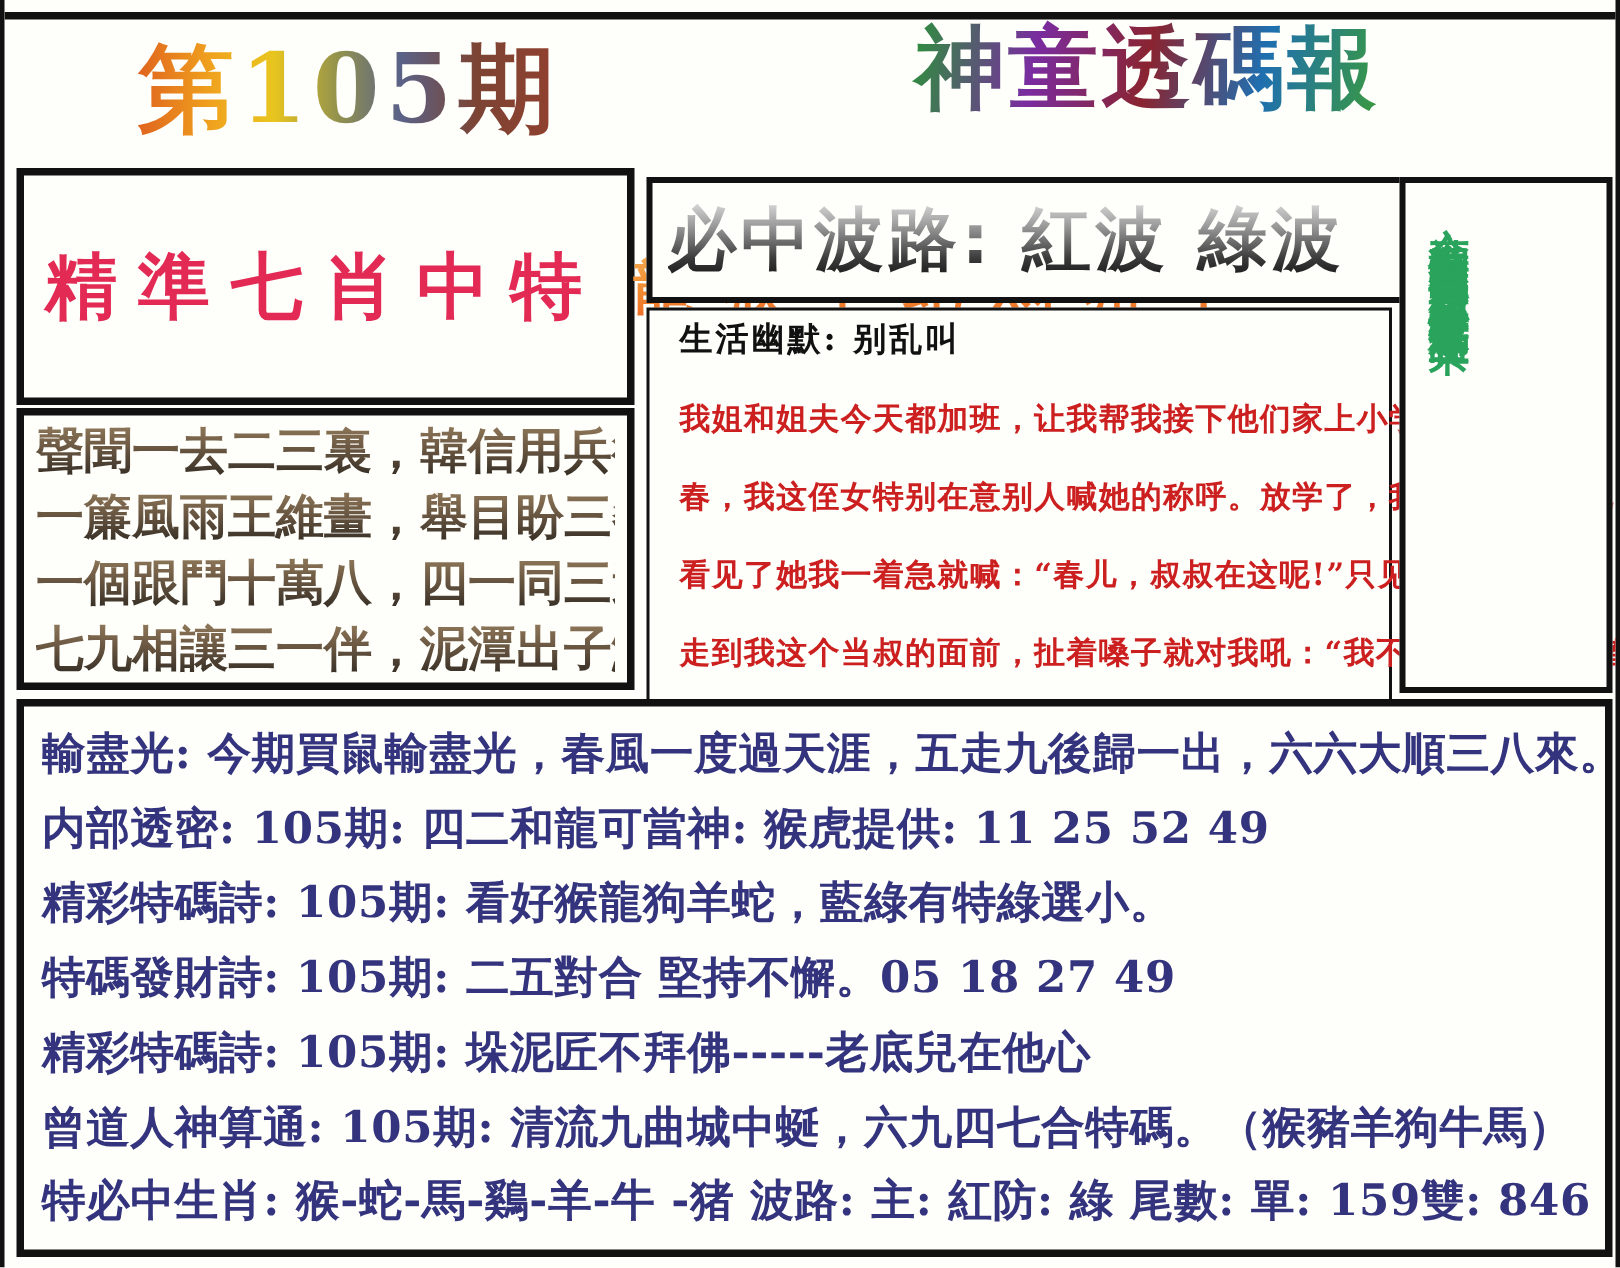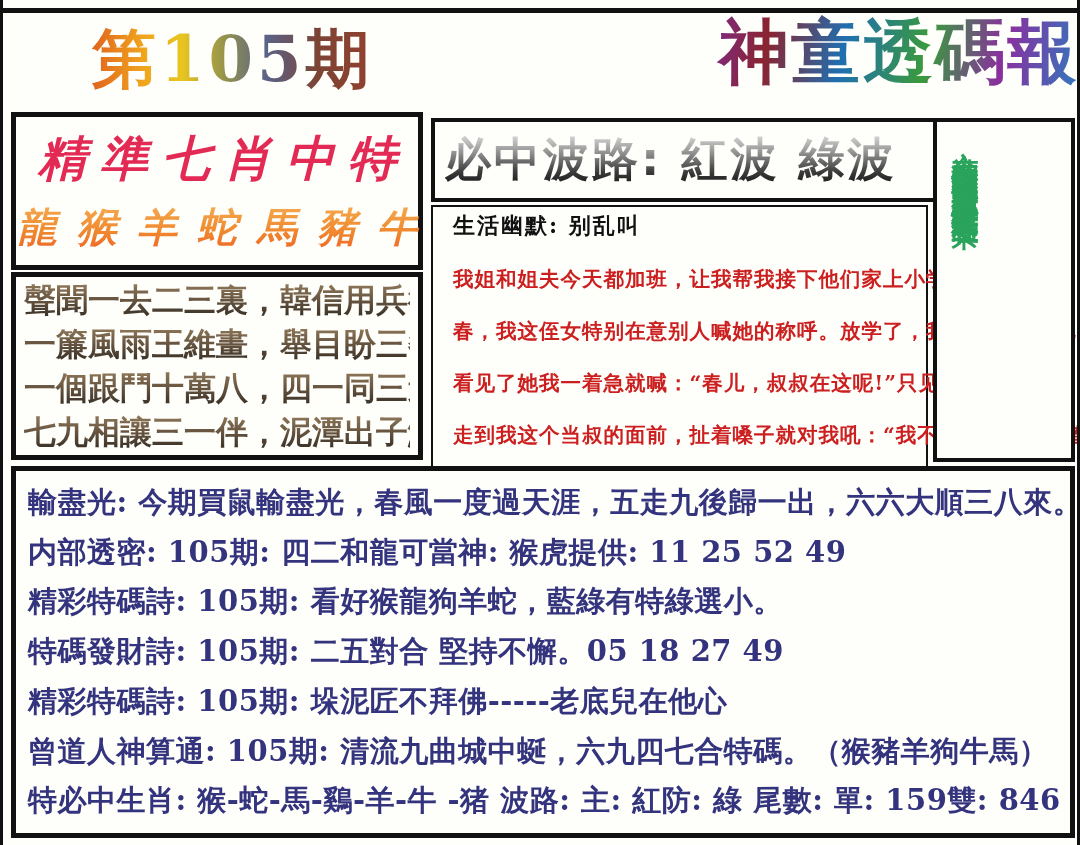--- a/index.html
+++ b/index.html
@@ -22,35 +22,34 @@
   .issue {
     position: absolute; left: 42px; top: 16px;
     font-family: "DejaVu Serif", serif;
     font-size: 64px; font-weight: bold; letter-spacing: 4px;
     background: linear-gradient(90deg,#e0641e 0%,#f0a41e 18%,#e8c51f 32%,#8f9050 48%,#5a6288 62%,#7c4434 80%,#93402e 100%);
     -webkit-background-clip: text; background-clip: text;
     -webkit-text-fill-color: transparent; color: transparent; margin-left: 47px;
   }
   .masthead {
     position: absolute; left: 448px; top: 6px; width: 628px;
-    font-size: 70px; font-weight: 900; letter-spacing: 2px;
-    text-align: right; white-space: nowrap;
+    font-size: 60px; font-weight: 900; letter-spacing: 2px;
+    text-align: center; white-space: nowrap;
     background: linear-gradient(100deg,#b0378a 0%,#5b3a9e 12%,#2e8f3c 25%,#7a2ca0 38%,#8a2430 50%,#1f6fb0 62%,#3a9a3d 75%,#8a2f9e 87%,#2e7bbf 100%);
     -webkit-background-clip: text; background-clip: text;
     -webkit-text-fill-color: transparent; color: transparent;
   }
   
   .box { position: absolute; background: #fefefa; }
   
   .seven-box {
     left: 8px; top: 112px; width: 412px; height: 158px;
     border: 5px solid #111;
-    display: flex; flex-direction: column; justify-content: space-evenly;
+    display: flex; flex-direction: row; justify-content: space-evenly;
     align-items: center;
-    font-style: italic;
   }
   .seven-title {
     font-family: "DejaVu Serif", serif;
     font-size: 48px; font-weight: bold; letter-spacing: 14px;
     color: #e22a55; white-space: nowrap; text-indent: 14px;
   }
   .seven-animals {
     font-size: 40px; font-weight: 900; letter-spacing: 20px;
     white-space: nowrap; text-indent: 20px;
     background: linear-gradient(180deg,#f6b055 0%,#f08a30 55%,#ee5f22 100%);

